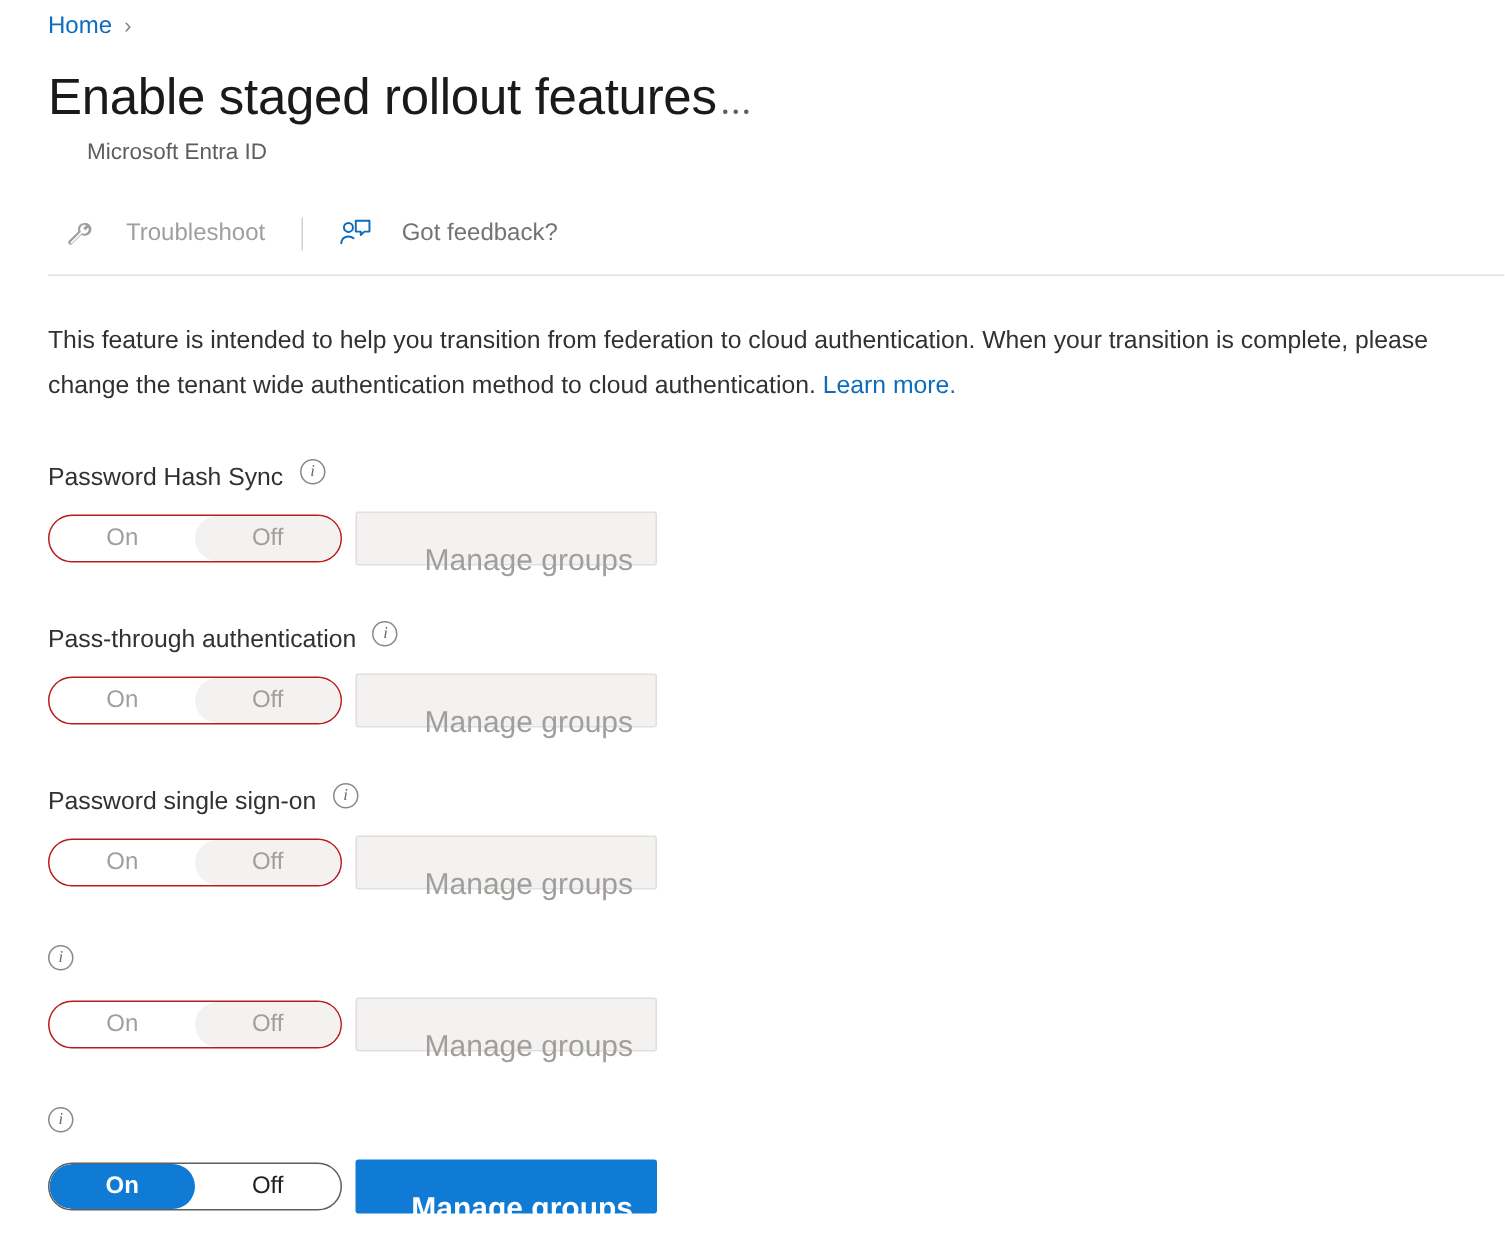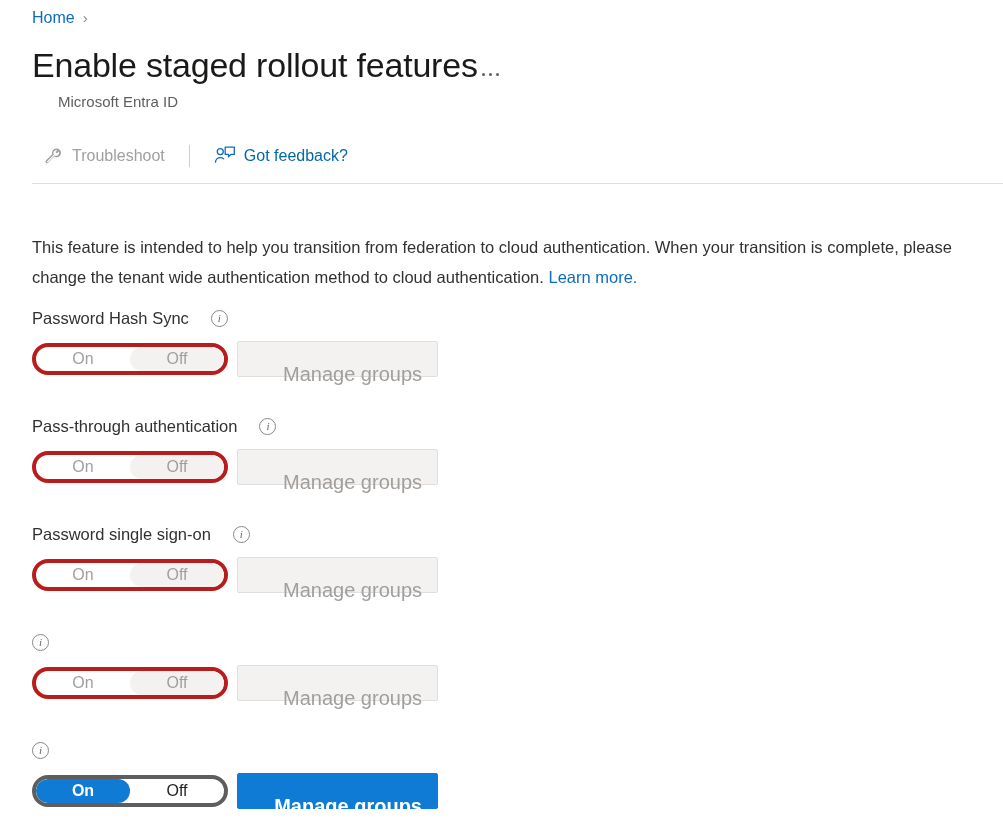--- a/index.html
+++ b/index.html
@@ -91,33 +91,33 @@
     position: absolute;
     left: 32px;
     top: 136px;
     display: flex;
     align-items: center;
     height: 40px;
   }
   .cmd-item {
     display: flex;
     align-items: flex-end;
-    gap: 8px;
+    gap: 20px;
     padding: 6px 10px;
     font-size: 16px;
     line-height: 22px;
     border-radius: 2px;
     white-space: nowrap;
   }
   .cmd-item.disabled {
     color: #a19f9d;
     cursor: default;
   }
   .cmd-item.enabled {
-    color: #0369a1;
+    color: #737373;
     cursor: pointer;
   }
   .cmd-sep {
     width: 1px;
     height: 22px;
     background: #d2d0ce;
     margin: 0 14px;
   }
   .cmd-icon { display: flex; align-items: center; justify-content: center; width: 22px; height: 22px; }
 
@@ -132,43 +132,41 @@
 
   
   .description {
     position: absolute;
     left: 32px;
     top: 212px;
     width: 950px;
     font-size: 16.5px;
     line-height: 30px;
     color: #323130;
-    margin-top: 20px;
   }
   .learn-more {
     color: #0f6cbd;
     text-decoration: none;
     cursor: pointer;
   }
 
   
   .features {
     position: absolute;
     left: 32px;
     top: 306px;
     width: 950px;
   }
   .feature-row {
     position: relative;
     height: 108px;
   }
   .feature-label-line {
     display: flex;
-    align-items: center;
-    gap: 22px;
+    gap: 11px;
     height: 24px;
   }
   .feature-label {
     font-size: 16.5px;
     line-height: 24px;
     color: #323130;
     white-space: nowrap;
   }
   .info-icon {
     width: 17px;
@@ -191,21 +189,21 @@
     display: flex;
     align-items: center;
     margin-top: 11px;
   }
 
   
   .toggle {
     position: relative;
     width: 196px;
     height: 32px;
-    border: 4px solid #b91c1c;
+    border: 1px solid #b91c1c;
     border-radius: 16px;
     background: #ffffff;
     display: flex;
     overflow: hidden;
     cursor: pointer;
     flex: none;
     justify-content: space-between;
   }
   .toggle-seg {
     flex: 1;

